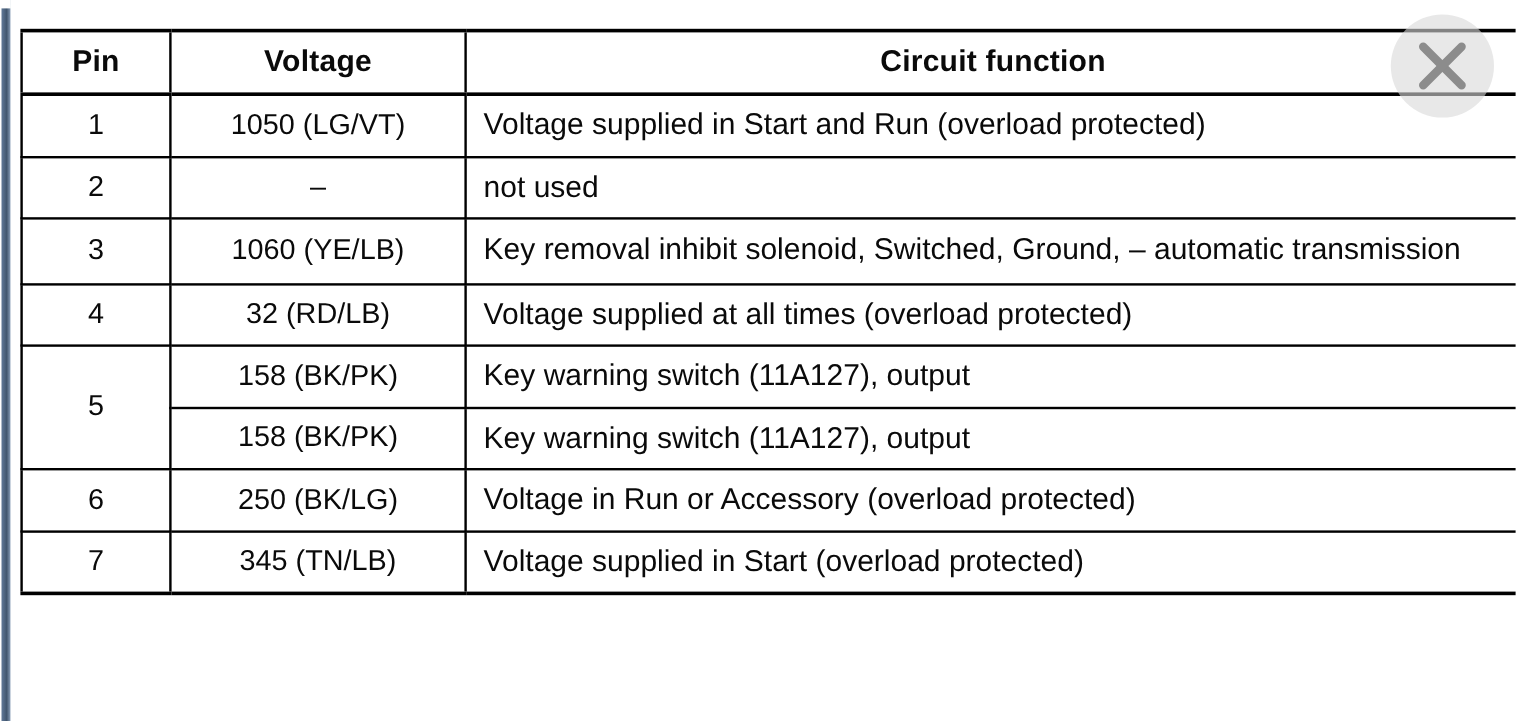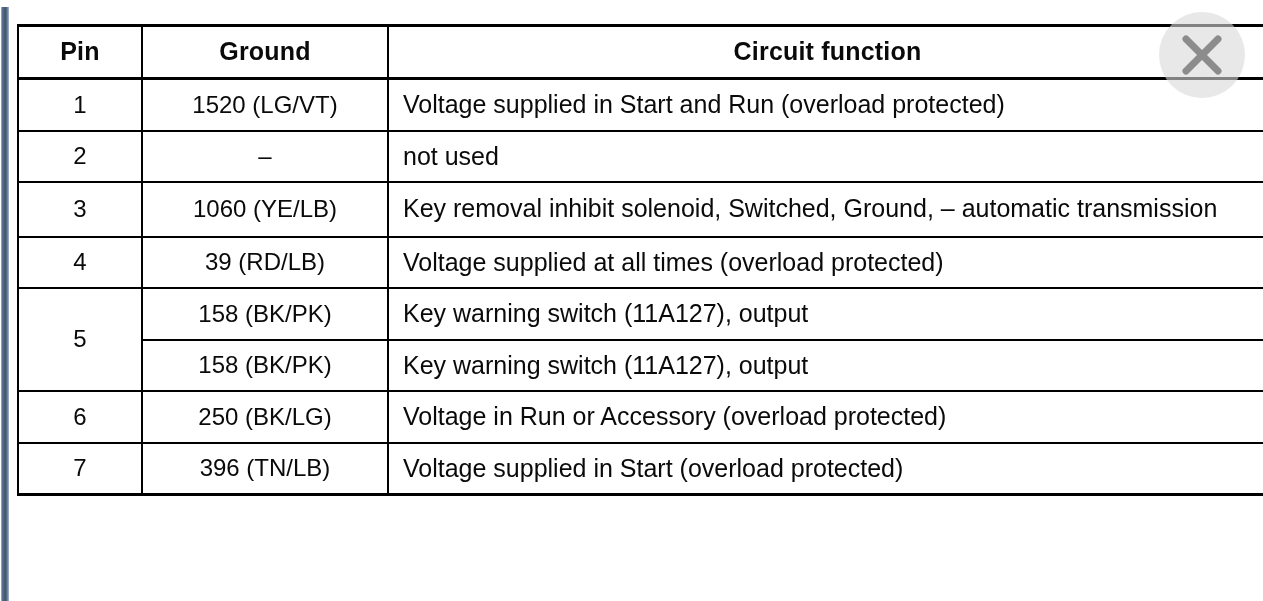--- a/index.html
+++ b/index.html
@@ -142,35 +142,35 @@
       <col class="c-pin">
       <col class="c-circuit">
       <col class="c-function">
     </colgroup>
     <thead>
       <tr>
         <th>
           <span class="th-text">Pin</span>
         </th>
         <th>
-          <span class="th-text">Ground</span>
+          <span class="th-text">Voltage</span>
         </th>
         <th>
           <span class="th-text">Circuit function</span>
         </th>
       </tr>
     </thead>
     <tbody>
 
       <tr>
         <td class="pin-cell">
           <span class="cell-inner">1</span>
         </td>
         <td class="circuit-cell">
-          <span class="cell-inner">1520 (LG/VT)</span>
+          <span class="cell-inner">1050 (LG/VT)</span>
         </td>
         <td class="function-cell">
           <span class="cell-inner">Voltage supplied in Start and Run (overload protected)</span>
         </td>
       </tr>
 
       <tr>
         <td class="pin-cell">
           <span class="cell-inner">2</span>
         </td>
@@ -192,21 +192,21 @@
         <td class="function-cell">
           <span class="cell-inner">Key removal inhibit solenoid, Switched, Ground, – automatic transmission</span>
         </td>
       </tr>
 
       <tr>
         <td class="pin-cell">
           <span class="cell-inner">4</span>
         </td>
         <td class="circuit-cell">
-          <span class="cell-inner">39 (RD/LB)</span>
+          <span class="cell-inner">32 (RD/LB)</span>
         </td>
         <td class="function-cell">
           <span class="cell-inner">Voltage supplied at all times (overload protected)</span>
         </td>
       </tr>
 
       <tr>
         <td class="pin-cell" rowspan="2">
           <span class="cell-inner">5</span>
         </td>
@@ -237,21 +237,21 @@
         <td class="function-cell">
           <span class="cell-inner">Voltage in Run or Accessory (overload protected)</span>
         </td>
       </tr>
 
       <tr>
         <td class="pin-cell">
           <span class="cell-inner">7</span>
         </td>
         <td class="circuit-cell">
-          <span class="cell-inner">396 (TN/LB)</span>
+          <span class="cell-inner">345 (TN/LB)</span>
         </td>
         <td class="function-cell">
           <span class="cell-inner">Voltage supplied in Start (overload protected)</span>
         </td>
       </tr>
 
     </tbody>
   </table>
 
   <div id="page-bottom-space"></div>

